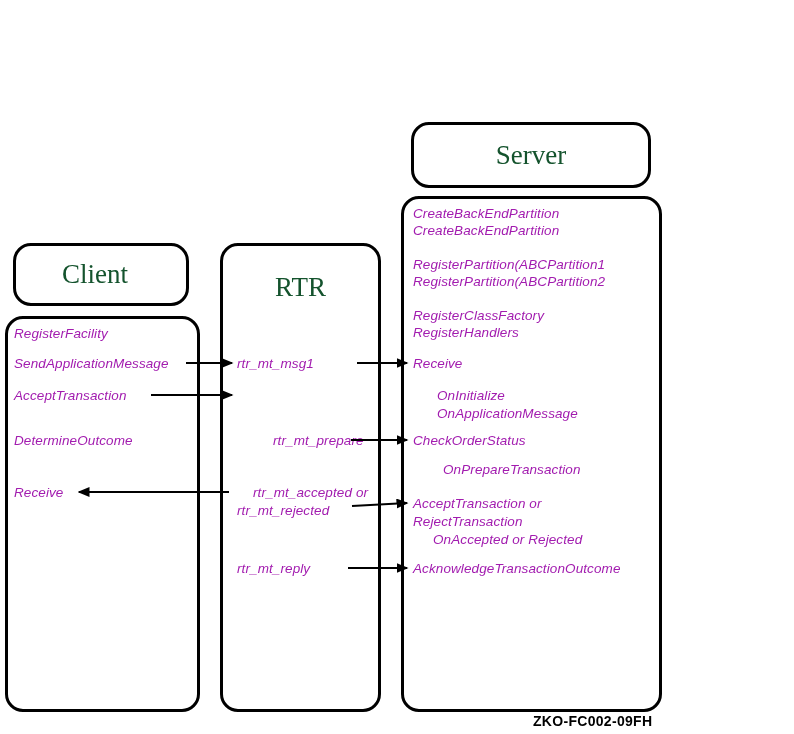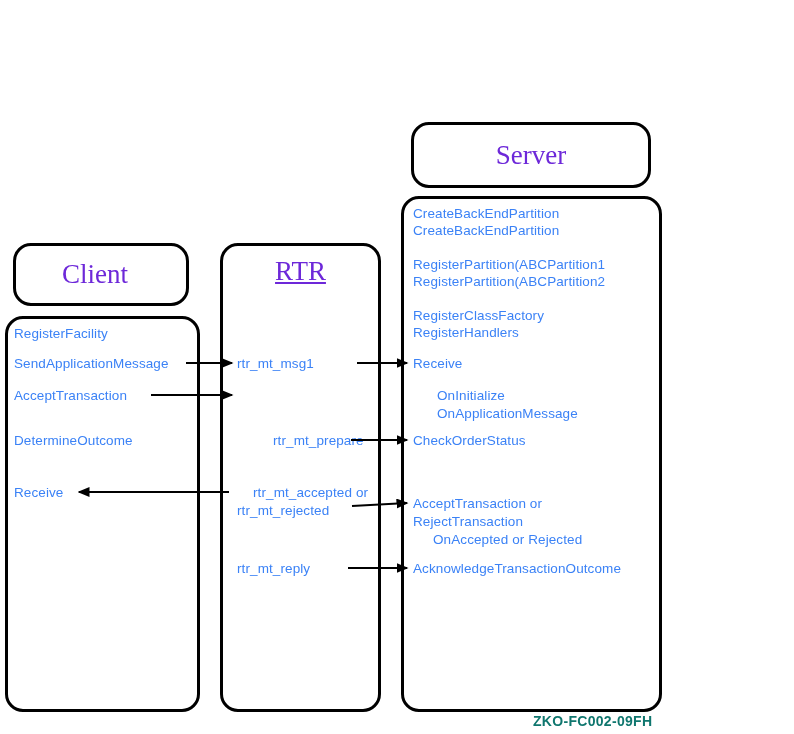--- a/index.html
+++ b/index.html
@@ -21,37 +21,38 @@
     border: 3px solid #000000;
     border-radius: 18px;
     background: #ffffff;
     box-sizing: border-box;
   }
   .title {
     position: absolute;
     font-family: "Liberation Serif", serif;
     font-size: 27px;
     text-align: center;
-    color: #6d28d9;
+    color: #14532d;
     white-space: nowrap;
   }
   .t {
     position: absolute;
     font-size: 13.5px;
     line-height: 17px;
     white-space: nowrap;
-    color: #3b82f6;
+    color: #a21caf;
     letter-spacing: 0.1px;
+    font-style: italic;
   }
   .caption {
     position: absolute;
     font-size: 14px;
     font-weight: bold;
     letter-spacing: 0.3px;
-    color: #0f766e;
+    color: #000000;
     white-space: nowrap;
   }
   svg.arrows {
     position: absolute;
     left: 0; top: 0;
     width: 794px;
     height: 734px;
     pointer-events: none;
   }
   svg.arrows line {
@@ -63,21 +64,21 @@
 <body>
 
 <div class="canvas">
 
   <div class="box" style="left:13px; top:243px; width:176px; height:63px;"></div>
   <div class="title" style="left:13px; top:243px; width:164px; line-height:63px;">Client</div>
 
   <div class="box" style="left:5px; top:316px; width:195px; height:396px;"></div>
 
   <div class="box" style="left:220px; top:243px; width:161px; height:469px;"></div>
-  <div class="title" style="left:220px; top:256px; width:161px;text-decoration:underline;">RTR</div>
+  <div class="title" style="left:220px; top:272px; width:161px;">RTR</div>
 
   <div class="box" style="left:411px; top:122px; width:240px; height:66px;"></div>
   <div class="title" style="left:411px; top:122px; width:240px; line-height:66px;">Server</div>
 
   <div class="box" style="left:401px; top:196px; width:261px; height:516px;"></div>
 
   <div class="t" style="left:14px; top:325px;">RegisterFacility</div>
   <div class="t" style="left:14px; top:355px;">SendApplicationMessage</div>
   <div class="t" style="left:14px; top:387px;">AcceptTransaction</div>
   <div class="t" style="left:14px; top:432px;">DetermineOutcome</div>
@@ -92,20 +93,21 @@
   <div class="t" style="left:413px; top:205px;">CreateBackEndPartition</div>
   <div class="t" style="left:413px; top:222px;">CreateBackEndPartition</div>
   <div class="t" style="left:413px; top:256px;">RegisterPartition(ABCPartition1</div>
   <div class="t" style="left:413px; top:273px;text-align:right;">RegisterPartition(ABCPartition2</div>
   <div class="t" style="left:413px; top:307px;">RegisterClassFactory</div>
   <div class="t" style="left:413px; top:324px;">RegisterHandlers</div>
   <div class="t" style="left:413px; top:355px;">Receive</div>
   <div class="t" style="left:437px; top:387px;">OnInitialize</div>
   <div class="t" style="left:437px; top:405px;">OnApplicationMessage</div>
   <div class="t" style="left:413px; top:432px;">CheckOrderStatus</div>
+  <div class="t" style="left:443px; top:461px;">OnPrepareTransaction</div>
   <div class="t" style="left:413px; top:495px;">AcceptTransaction or</div>
   <div class="t" style="left:413px; top:513px;">RejectTransaction</div>
   <div class="t" style="left:413px; top:560px;">AcknowledgeTransactionOutcome</div>
   <div class="t" style="left:433px; top:531px;">OnAccepted or Rejected</div>
 
   <div class="caption" style="left:533px; top:713px;">ZKO-FC002-09FH</div>
 
   <svg class="arrows" viewBox="0 0 794 734" xmlns="http://www.w3.org/2000/svg">
     <defs>
       <marker id="ah" markerUnits="userSpaceOnUse" markerWidth="12" markerHeight="10" refX="10.5" refY="5" orient="auto">

